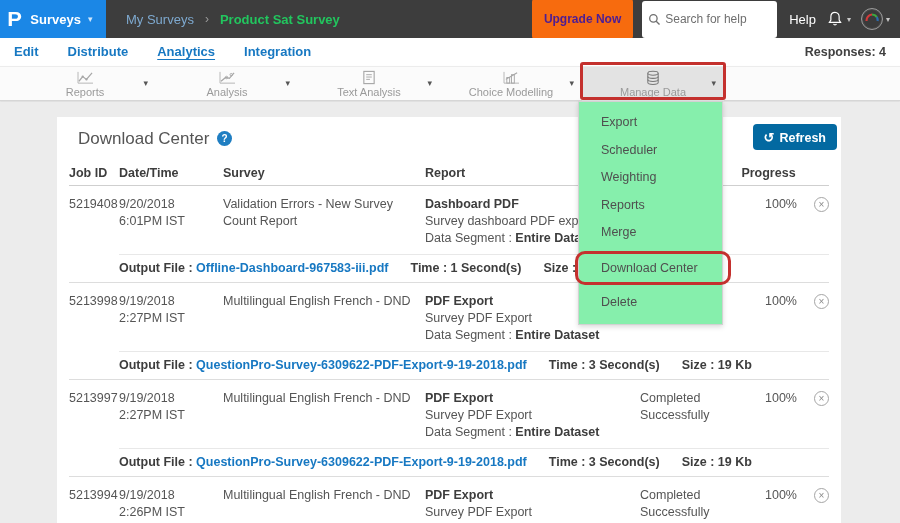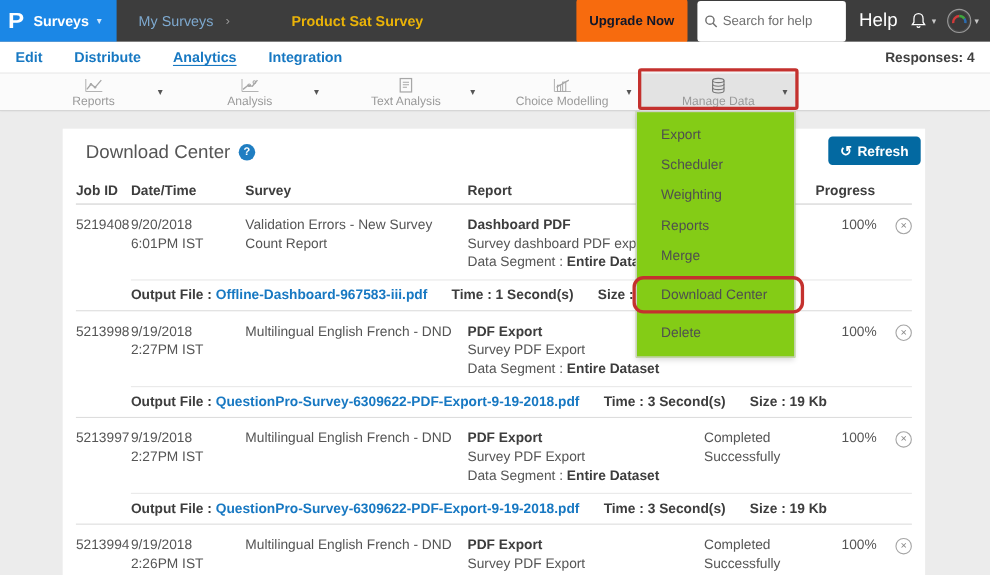--- a/index.html
+++ b/index.html
@@ -8,28 +8,28 @@
 
   
   .topbar { position:absolute; left:0; top:0; width:900px; height:38px; background:#3d3d3d; display:flex; align-items:center; }
   .logo-block { width:106px; height:38px; background:#1b87e6; color:#fff; display:flex; align-items:center; padding:0 8px; cursor:pointer; }
   .logo-p { font-size:20px; font-weight:bold; margin-right:9px; transform:scaleX(1.1); }
   .logo-block .menu-label { font-size:13px; font-weight:bold; }
   .logo-block .caret { font-size:9px; margin-left:7px; color:#cfe6fb; }
   .breadcrumb { display:flex; align-items:center; margin-left:20px; font-size:13px; }
   .bc-parent { color:#7ea9cf; cursor:pointer; }
   .bc-sep { color:#9a9a9a; margin:0 11px; font-size:12px; }
-  .bc-current { color:#eab308; font-weight:bold;margin-left:45px; }
+  .bc-current { color:#22c55e; font-weight:bold; }
   .topbar-right { margin-left:auto; display:flex; align-items:center; padding-right:10px; }
-  .upgrade-btn { background:#f76b0e; color:#0f172a; border:none; border-radius:3px; font-family:inherit;
+  .upgrade-btn { background:#f76b0e; color:#4c1d95; border:none; border-radius:3px; font-family:inherit;
                  font-size:12px; font-weight:bold; height:40px; padding:0 12px; cursor:pointer; }
   .searchbox { display:flex; align-items:center; background:#fff; border-radius:3px; height:37px; width:135px; margin-left:9px; padding:0 6px; }
   .searchbox input { border:none; outline:none; width:105px; font-family:inherit; font-size:12px; color:#555; }
   .searchbox input::placeholder { color:#6f6f6f; }
-  .help-label { color:#fff; font-size:17px; margin-left:12px; cursor:pointer; }
+  .help-label { color:#fff; font-size:13px; margin-left:12px; cursor:pointer; }
   .bell-wrap, .avatar-wrap { display:flex; align-items:center; margin-left:10px; cursor:pointer; }
   .mini-caret { color:#c9c9c9; font-size:8px; margin-left:3px; }
   .avatar { width:22px; height:22px; border-radius:50%; background:#4a4a4a; border:1px solid #9b9b9b; overflow:hidden; }
 
   
   .tabs-row { position:absolute; left:0; top:38px; width:900px; height:28px; background:#fff; display:flex; align-items:center; padding:0 14px; }
   .tab { color:#1778c2; font-size:13px; font-weight:bold; margin-right:29px; cursor:pointer; padding-bottom:2px; }
   .tab.active { text-decoration:underline; text-underline-offset:3px; }
   .responses { margin-left:auto; color:#404040; font-size:12.5px; font-weight:bold; }
 
@@ -70,21 +70,21 @@
   .grp-main { padding:10px 0 7px 0; min-height:54px; line-height:17px; }
   .rep-title { font-weight:bold; color:#3d3d3d; }
   .c-report b, .out-label, .out-meta { font-weight:bold; color:#3d3d3d; }
   .grp-out { border-top:1px solid #e8e8e8; margin-left:50px; height:28px; line-height:27px; white-space:nowrap; overflow:hidden; }
   .out-link { color:#1778c2; font-weight:bold; text-decoration:none; cursor:pointer; }
   .out-meta { margin-left:22px; }
   .cancel-ic { display:inline-block; width:15px; height:15px; border:1px solid #a5a5a5; border-radius:50%;
                color:#8a8a8a; font-size:10px; line-height:13px; text-align:center; cursor:pointer; }
 
   
-  .dropdown { position:absolute; left:578px; top:101px; width:145px; background:#84cc16; border:1px solid #d2d2d2;
+  .dropdown { position:absolute; left:578px; top:101px; width:145px; background:#86efac; border:1px solid #d2d2d2;
               box-shadow:0 2px 5px rgba(0,0,0,0.15); z-index:40; padding:7px 0 8px 0; }
   .dd-item { height:27.5px; line-height:27.5px; padding-left:22px; font-size:12.5px; color:#4f4f4f; cursor:pointer; white-space:nowrap; }
   .dd-highlight-box { border:3px solid #c4312e; border-radius:10px; margin:4px -9px 4px -4px; }
   .dd-highlight-box .dd-item { padding-left:23px; height:28px; line-height:28px; }
 
   
   .anno-managedata { position:absolute; left:580px; top:62px; width:146px; height:38px;
                      border:3px solid #c4312e; border-radius:3px; z-index:50; pointer-events:none; }
   svg { display:block; }
 </style>

